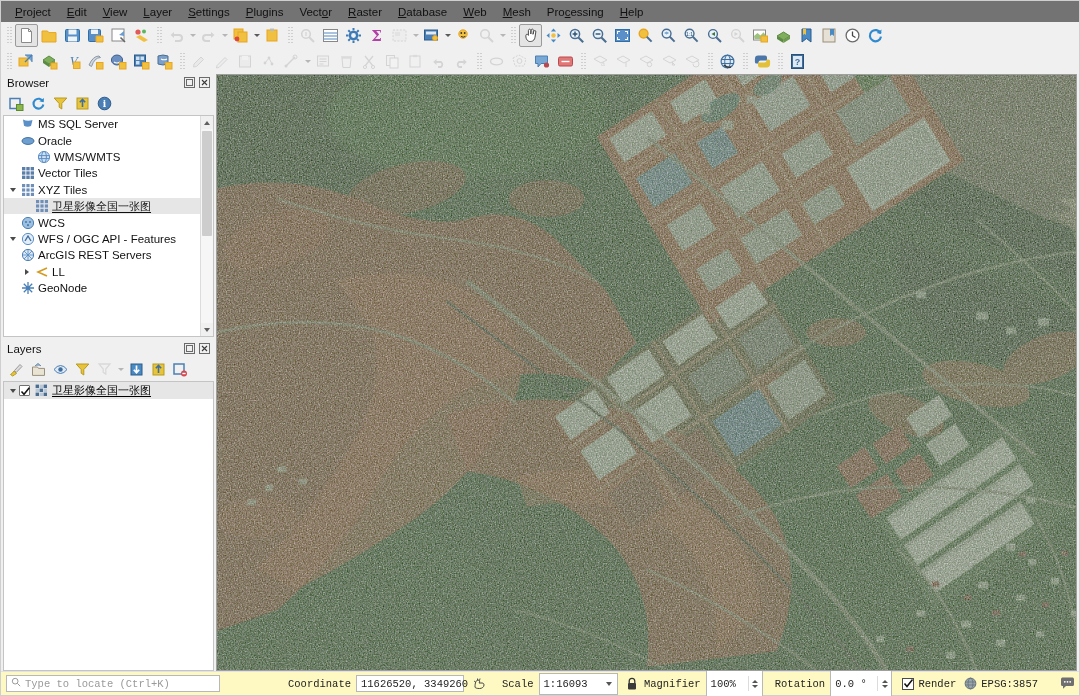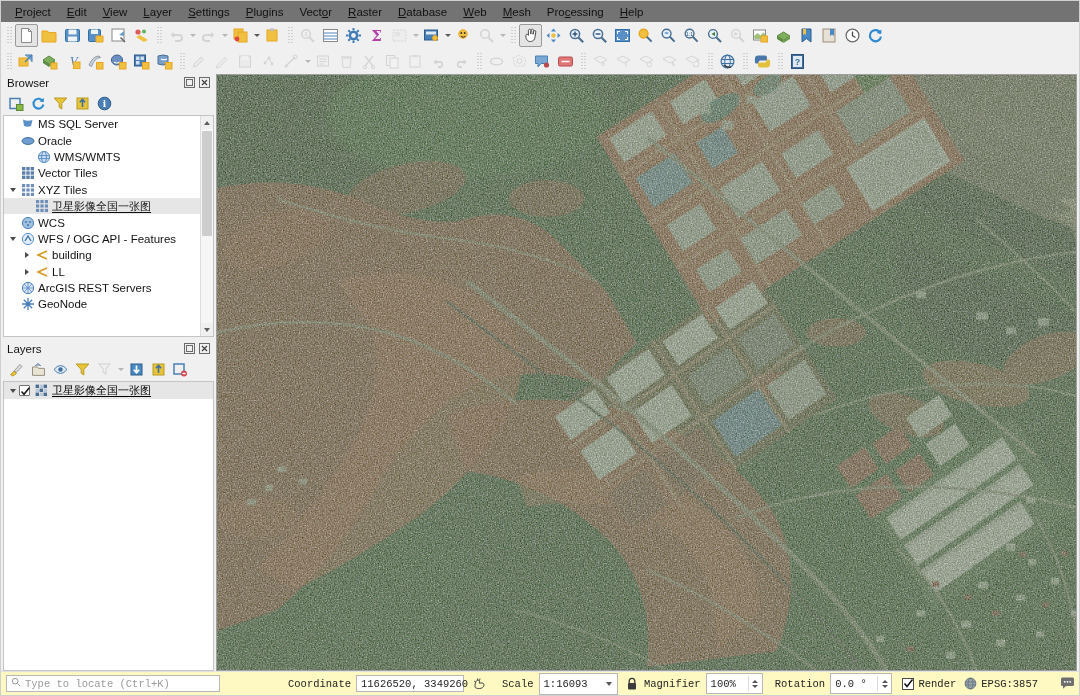--- a/index.html
+++ b/index.html
@@ -175,21 +175,21 @@
   }
   .sb-combo{
     height:22px;background:#fff;border:1px solid #b8b8b8;display:flex;align-items:center;
     padding:0 0 0 4px;white-space:nowrap;font-size:10.5px;
   }
   .sb-combo .cb-arrow{
     width:16px;height:15px;display:flex;align-items:center;justify-content:center;margin-left:auto;
   }
   .sb-combo .cb-arrow i{width:0;height:0;border-left:3.5px solid transparent;border-right:3.5px solid transparent;border-top:4px solid #555;}
   .spin{
-    height:21px;background:#fff;border:1px solid #b8b8b8;display:flex;align-items:center;
+    height:27px;background:#fff;border:1px solid #b8b8b8;display:flex;align-items:center;
     padding:0 0 0 4px;font-size:10.5px;white-space:nowrap;
   }
   .spin .sp-btns{
     width:14px;height:15px;margin-left:auto;display:flex;flex-direction:column;
     justify-content:center;align-items:center;border-left:1px solid #dcdcdc;gap:2px;
   }
   .spin .sp-btns i{width:0;height:0;border-left:3px solid transparent;border-right:3px solid transparent;display:block;}
   .spin .sp-btns i.u{border-bottom:3.5px solid #555;}
   .spin .sp-btns i.d{border-top:3.5px solid #555;}
   .sb-chk{
@@ -997,51 +997,40 @@
                 <i></i>
               </span>
               <span class="ticon">
                 <svg width="14" height="14" viewBox="0 0 14 14">
                   <circle cx="7" cy="7" r="5.6" fill="#e4eef8" stroke="#5a8fc8"></circle>
                   <path d="M4 9 L7 4 L10 9" fill="none" stroke="#3f6f9f" stroke-width="1.4"></path>
                 </svg>
               </span>
               <span class="tlabel">WFS / OGC API - Features</span>
             </div>
-            <div class="trow" style="padding-left: 16px;">
-              <span class="twist">
-                <i></i>
-              </span>
-              <span class="ticon">
-                <svg width="14" height="14" viewBox="0 0 14 14">
-                  <path d="M12 3 L3 7 L12 11" fill="none" stroke="#d49a20" stroke-width="1.6"></path>
-                </svg>
-              </span>
-              <span class="tlabel">building</span>
-            </div>
-            <div class="trow" style="padding-left: 16px;">
-              <span class="twist">
-                <i></i>
-              </span>
-              <span class="ticon">
-                <svg width="14" height="14" viewBox="0 0 14 14">
-                  <path d="M12 3 L3 7 L12 11" fill="none" stroke="#d49a20" stroke-width="1.6"></path>
-                </svg>
-              </span>
-              <span class="tlabel">LL</span>
-            </div>
             <div class="trow" style="padding-left: 2px;">
               <span class="twist"></span>
               <span class="ticon">
                 <svg width="14" height="14" viewBox="0 0 14 14">
                   <circle cx="7" cy="7" r="5.6" fill="#dfe9f3" stroke="#4a7fb5"></circle>
                   <path d="M7 1.6 V12.4 M1.6 7 H12.4 M3 3 L11 11 M11 3 L3 11" stroke="#5a8fc8" stroke-width="0.9"></path>
                 </svg>
               </span>
               <span class="tlabel">ArcGIS REST Servers</span>
+            </div>
+            <div class="trow" style="padding-left: 16px;">
+              <span class="twist">
+                <i></i>
+              </span>
+              <span class="ticon">
+                <svg width="14" height="14" viewBox="0 0 14 14">
+                  <path d="M12 3 L3 7 L12 11" fill="none" stroke="#d49a20" stroke-width="1.6"></path>
+                </svg>
+              </span>
+              <span class="tlabel">LL</span>
             </div>
             <div class="trow" style="padding-left: 2px;">
               <span class="twist"></span>
               <span class="ticon">
                 <svg width="14" height="14" viewBox="0 0 14 14">
                   <g stroke="#4a7fb5" stroke-width="1.3">
                     <path d="M7 1 V13 M1 7 H13 M2.8 2.8 L11.2 11.2 M11.2 2.8 L2.8 11.2"></path>
                   </g>
                   <circle cx="7" cy="7" r="1.6" fill="#4a7fb5"></circle>
                 </svg>

